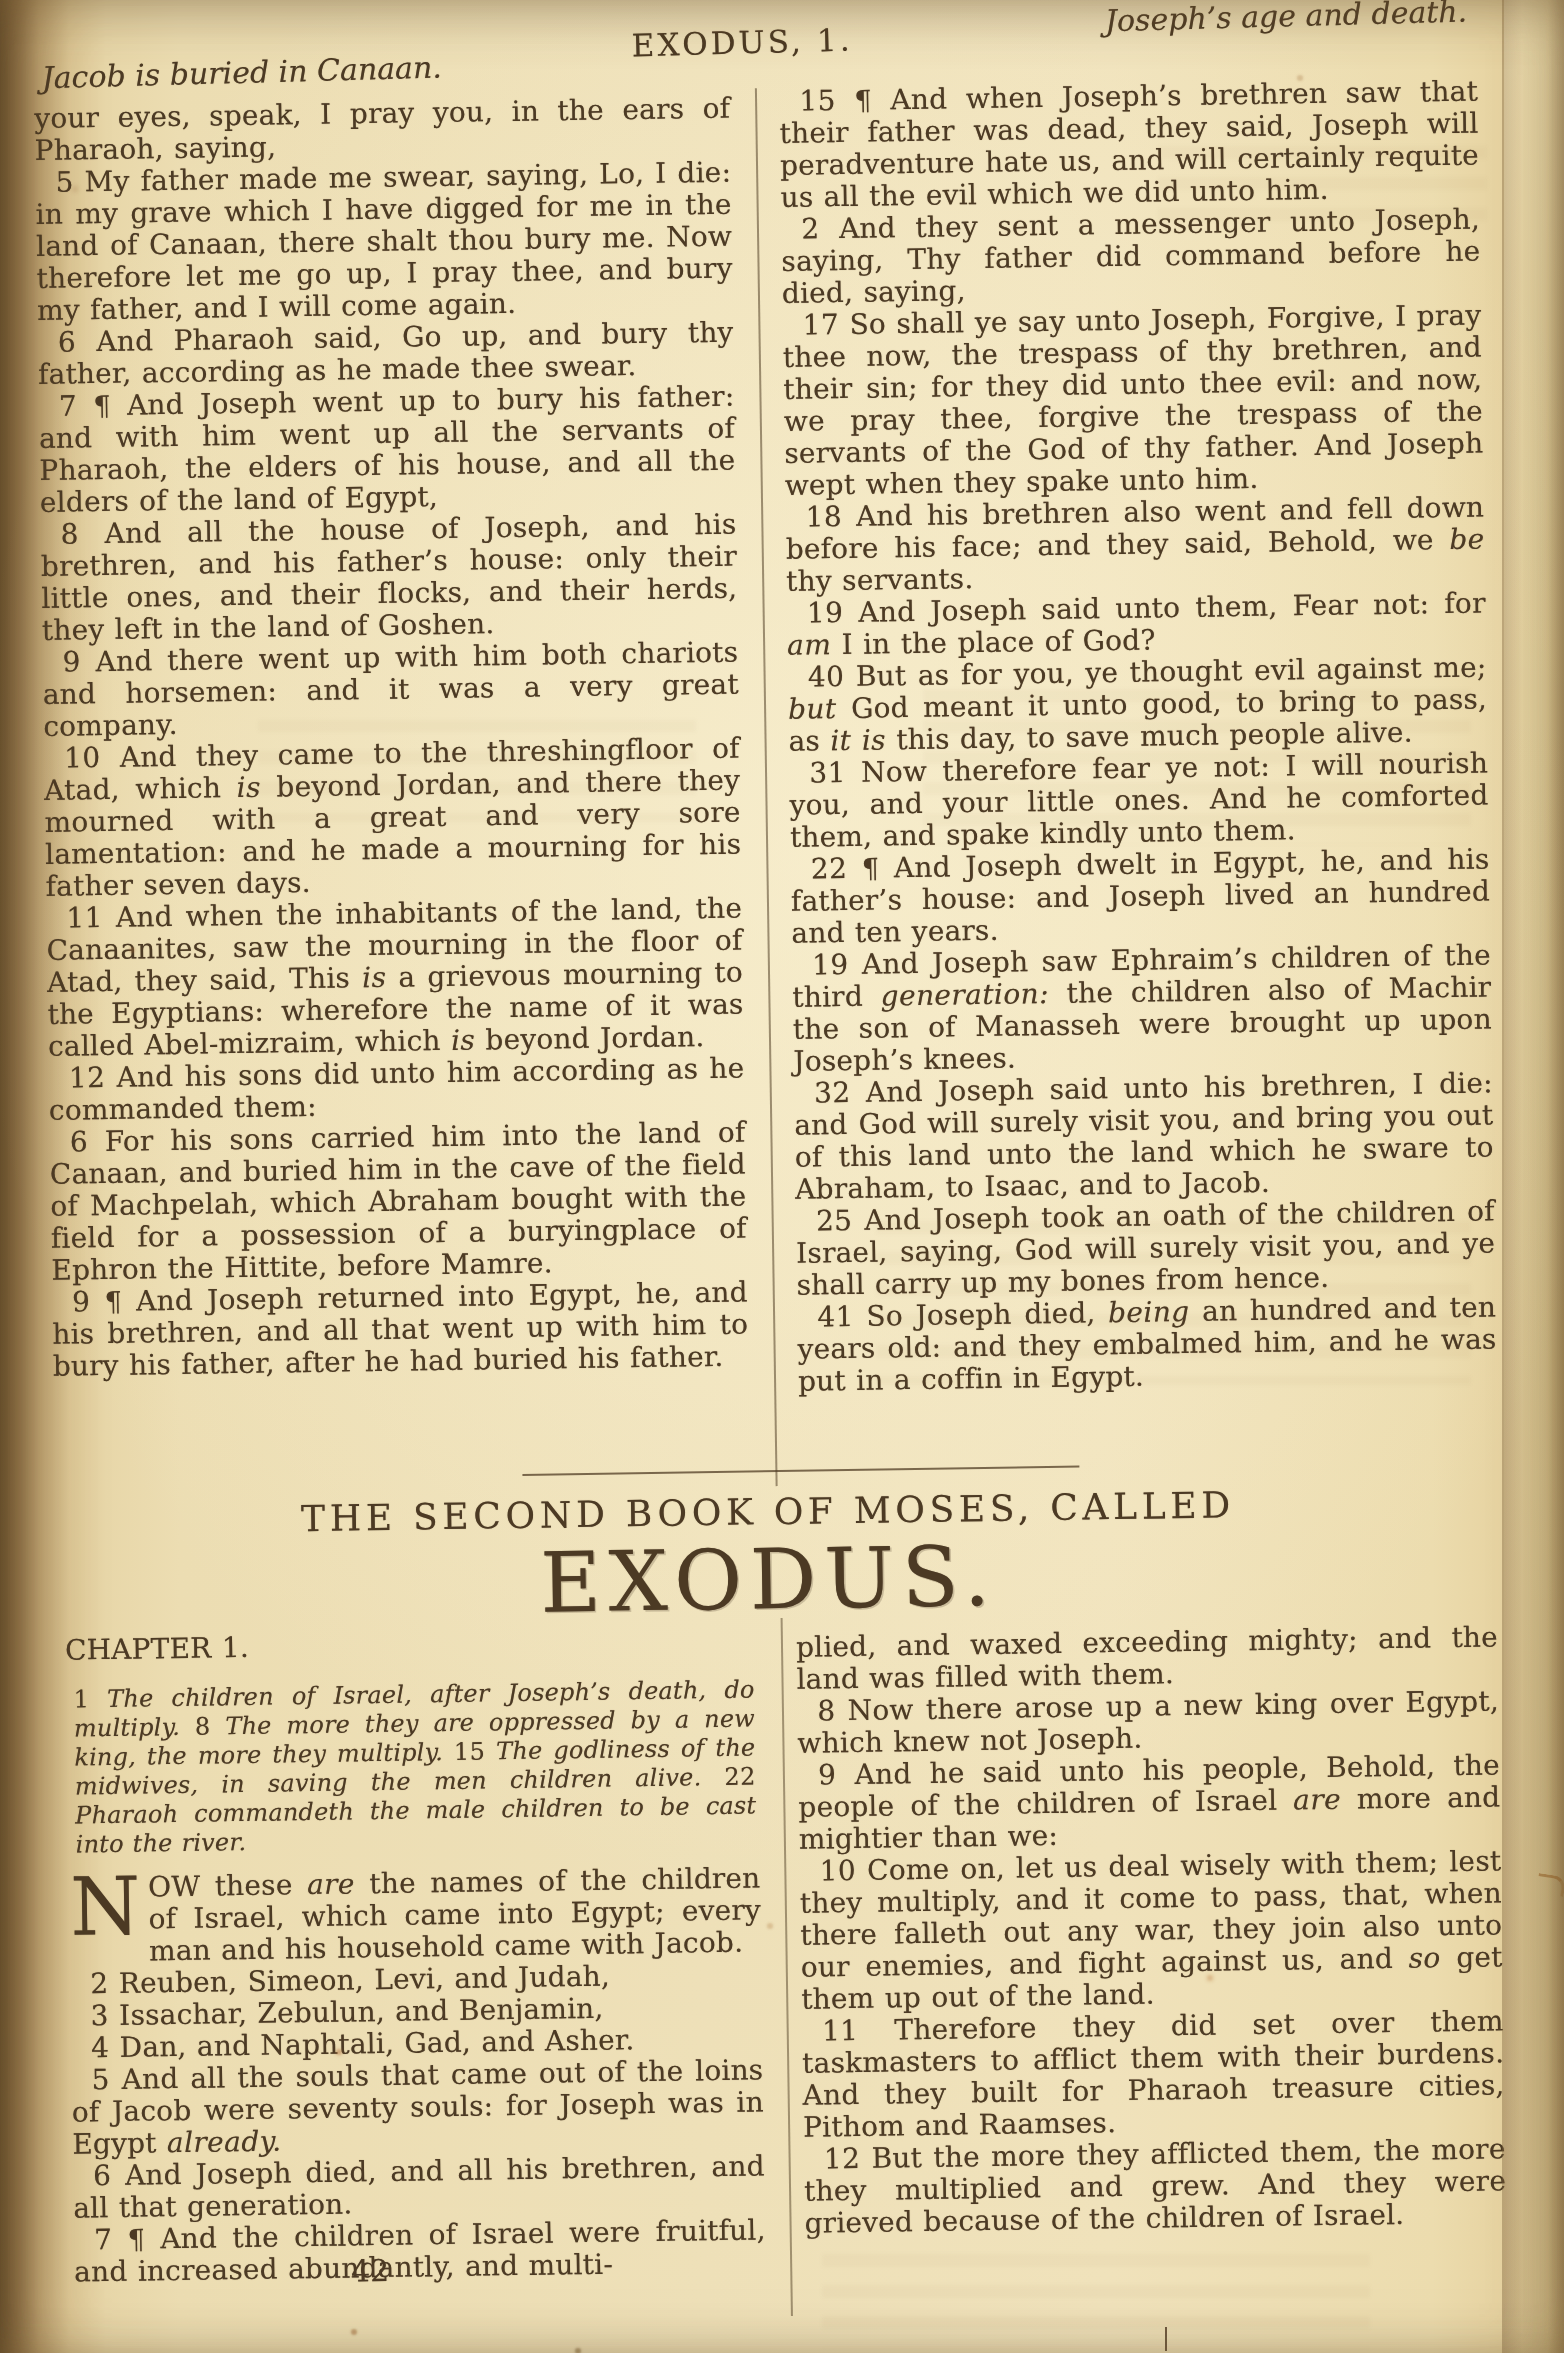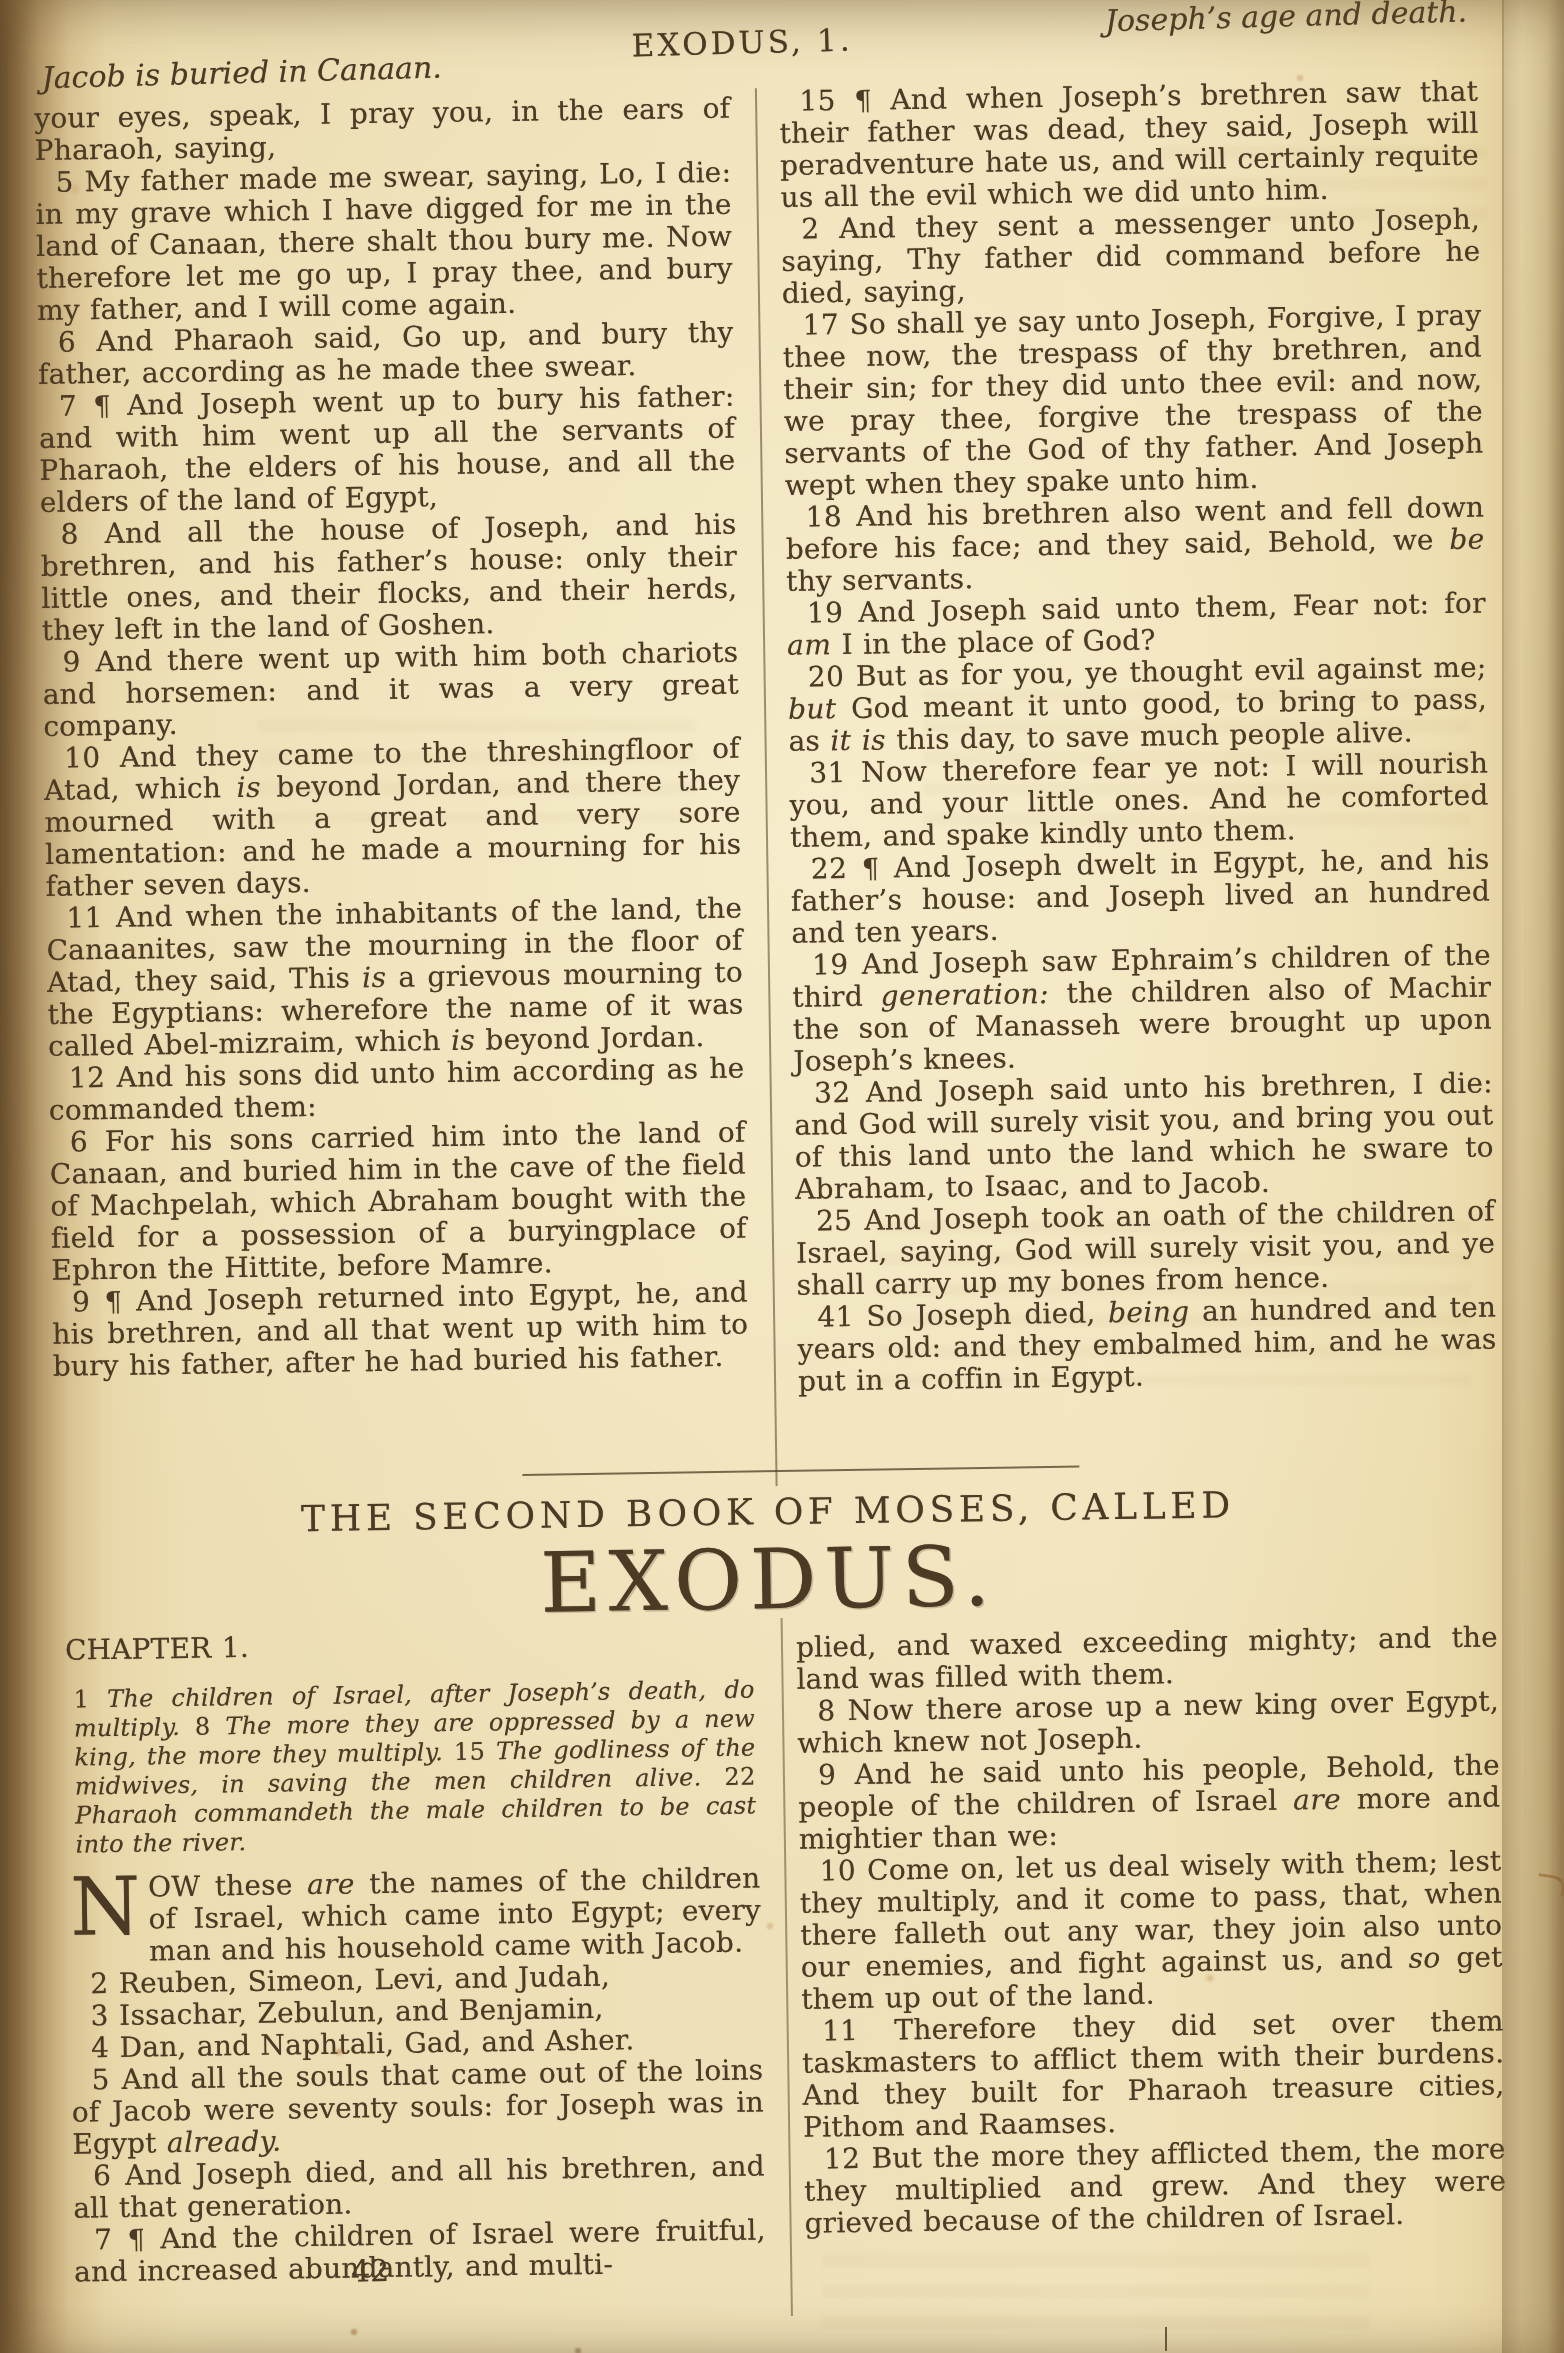--- a/index.html
+++ b/index.html
@@ -109,21 +109,21 @@
         <p class="v"><span class="vnum">6</span> For his sons carried him into the land of Canaan, and buried him in the cave of the field of Machpelah, which Abraham bought with the field for a possession of a buryingplace of Ephron the Hittite, before Mamre.</p>
         <p class="v"><span class="vnum">9</span> <span class="pil">¶</span> And Joseph returned into Egypt, he, and his brethren, and all that went up with him to bury his father, after he had buried his father.</p>
       </div>
     <div class="divider div-top"></div>
     <div class="col gen-right">
         <p class="v"><span class="vnum">15</span> <span class="pil">¶</span> And when Joseph’s brethren saw that their father was dead, they said, Joseph will peradventure hate us, and will certainly requite us all the evil which we did unto him.</p>
         <p class="v"><span class="vnum">2</span> And they sent a messenger unto Joseph, saying, Thy father did command before he died, saying,</p>
         <p class="v"><span class="vnum">17</span> So shall ye say unto Joseph, Forgive, I pray thee now, the trespass of thy brethren, and their sin; for they did unto thee evil: and now, we pray thee, forgive the trespass of the servants of the God of thy father. And Joseph wept when they spake unto him.</p>
         <p class="v"><span class="vnum">18</span> And his brethren also went and fell down before his face; and they said, Behold, we <i>be</i> thy servants.</p>
         <p class="v"><span class="vnum">19</span> And Joseph said unto them, Fear not: for <i>am</i> I in the place of God?</p>
-        <p class="v"><span class="vnum">20</span> But as for you, ye thought evil against me; <i>but</i> God meant it unto good, to bring to pass, as <i>it is</i> this day, to save much people alive.</p>
+        <p class="v"><span class="vnum">40</span> But as for you, ye thought evil against me; <i>but</i> God meant it unto good, to bring to pass, as <i>it is</i> this day, to save much people alive.</p>
         <p class="v"><span class="vnum">31</span> Now therefore fear ye not: I will nourish you, and your little ones. And he comforted them, and spake kindly unto them.</p>
         <p class="v"><span class="vnum">22</span> <span class="pil">¶</span> And Joseph dwelt in Egypt, he, and his father’s house: and Joseph lived an hundred and ten years.</p>
         <p class="v"><span class="vnum">19</span> And Joseph saw Ephraim’s children of the third <i>generation:</i> the children also of Machir the son of Manasseh were brought up upon Joseph’s knees.</p>
         <p class="v"><span class="vnum">32</span> And Joseph said unto his brethren, I die: and God will surely visit you, and bring you out of this land unto the land which he sware to Abraham, to Isaac, and to Jacob.</p>
         <p class="v"><span class="vnum">25</span> And Joseph took an oath of the children of Israel, saying, God will surely visit you, and ye shall carry up my bones from hence.</p>
         <p class="v"><span class="vnum">41</span> So Joseph died, <i>being</i> an hundred and ten years old: and they embalmed him, and he was put in a coffin in Egypt.</p>
       </div>
 
     <div class="center-rule"></div>
     <div class="pretitle">THE SECOND BOOK OF MOSES, CALLED</div>

